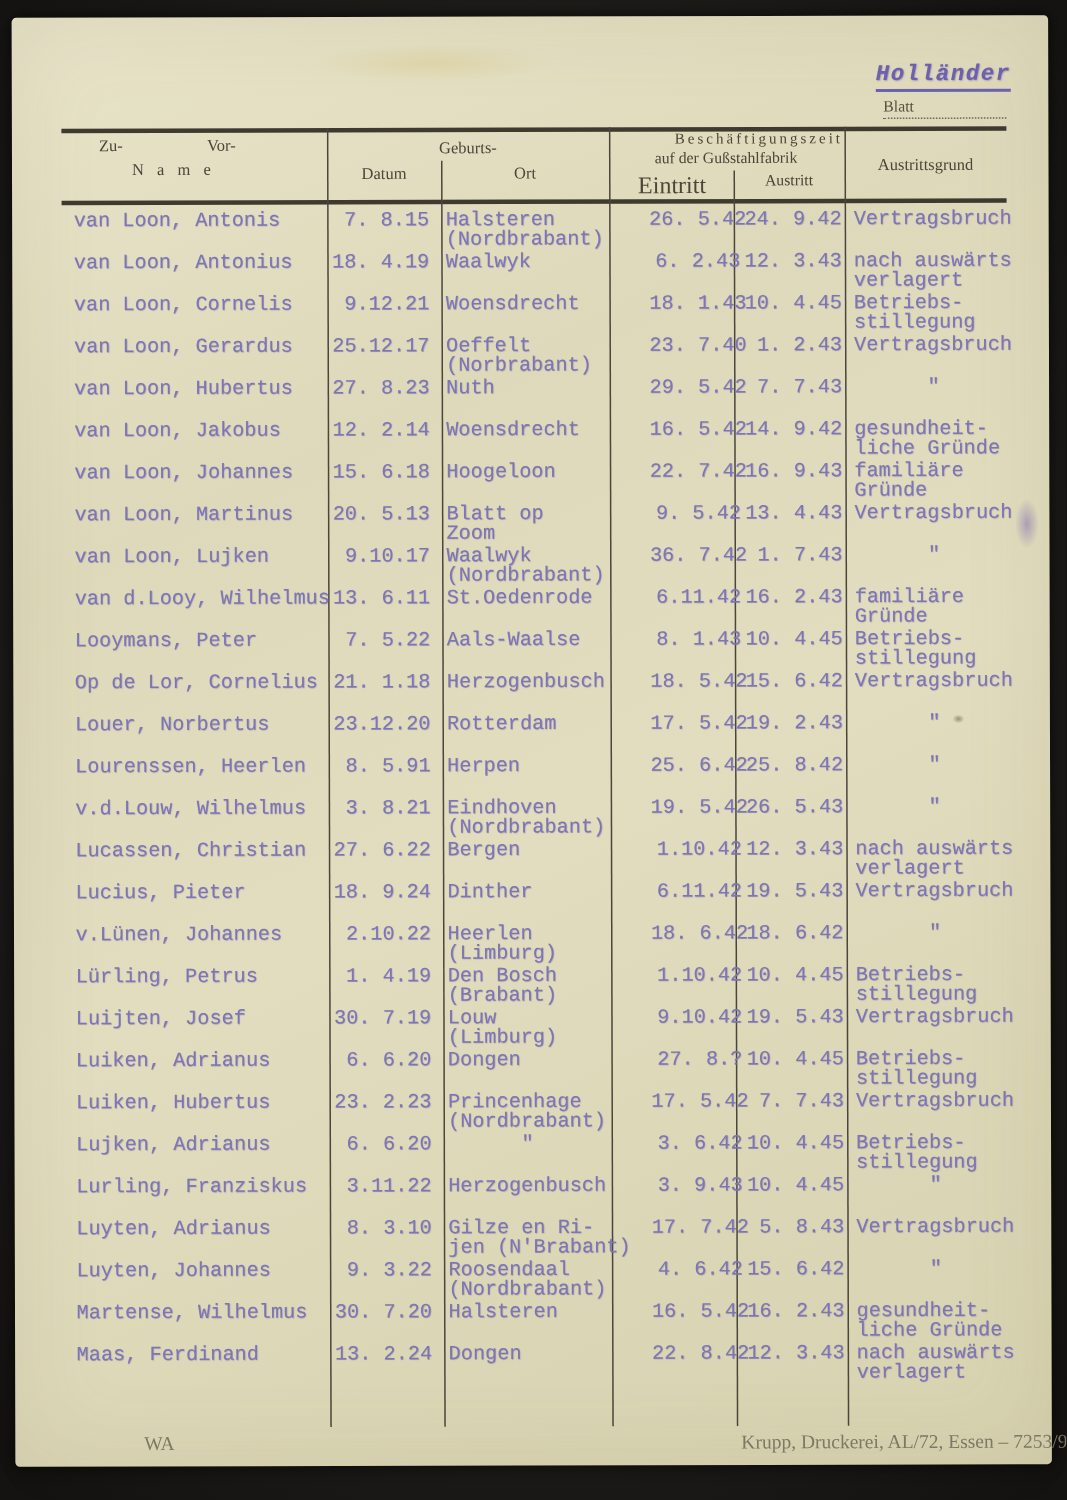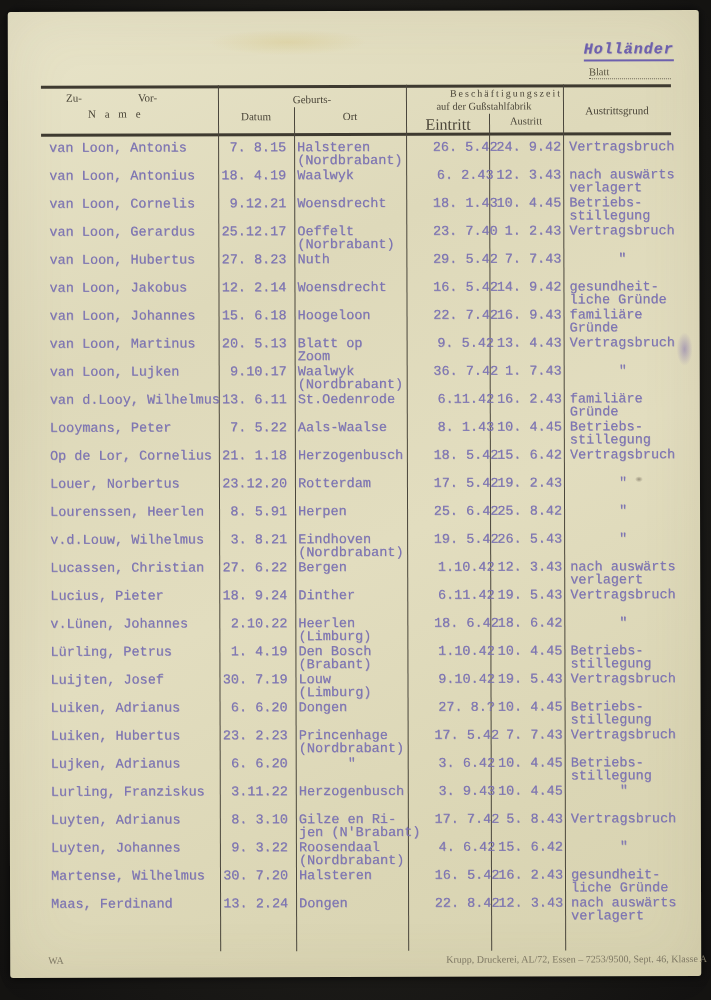--- a/index.html
+++ b/index.html
@@ -41,21 +41,21 @@
   .cell{position:absolute;top:0;font-size:13.5px;line-height:12.5px;}
   .cell span{display:block;}
   .c-name{left:8px;width:176px;}
   .c-birth{left:173px;width:72px;text-align:right;}
   .c-place{left:256px;width:106px;}
   .c-entry{left:386px;width:76px;text-align:center;font-family:Liberation Mono, monospace;}
   .c-exit{left:450px;width:70px;text-align:right;}
   .c-reason{left:528px;width:106px;font-family:Liberation Mono, monospace;}
   .ditto{text-align:center;}
 
-  .foot{position:absolute;font-family:"Liberation Serif", serif;color:#7e7864;font-size:10px;white-space:nowrap;}
+  .foot{position:absolute;font-family:"Liberation Serif", serif;color:#7e7864;font-size:13px;white-space:nowrap;margin-left:48px;}
 </style>
 </head>
 <body>
 
 <div id="photo">
   <div id="paper">
 
     <div class="stain yellow"></div>
     <div class="stain purple"></div>
     <div class="stain dot"></div>

